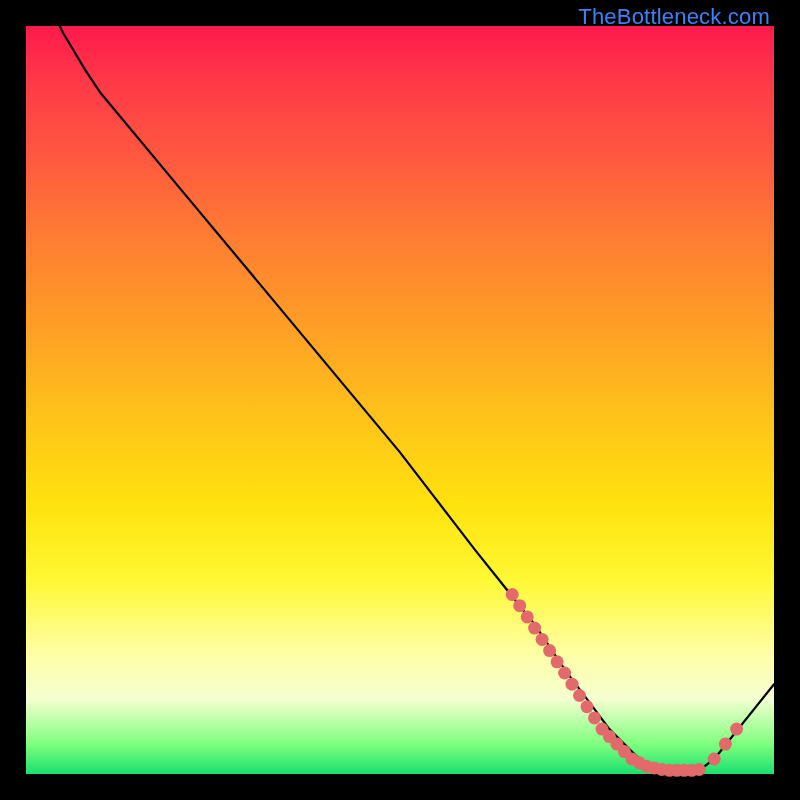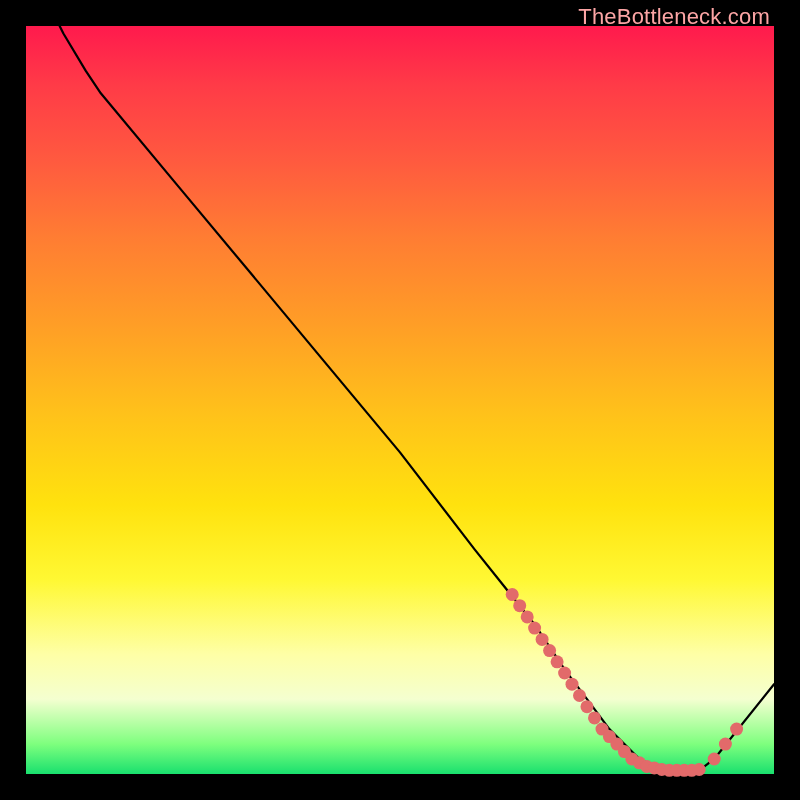--- a/index.html
+++ b/index.html
@@ -36,21 +36,21 @@
       #feffa6 84%,
       #f4ffd0 90%,
       #7eff7e 96%,
       #19e06e 100%
     );
   }
   .attribution {
     position: absolute;
     top: 4px;
     right: 30px;
-    color: #fca5a5;
+    color: #3b82f6;
     font-size: 22px;
     letter-spacing: 0.2px;
     user-select: none;
   }
   svg.overlay {
     position: absolute;
     left: 0;
     top: 0;
     width: 748px;
     height: 748px;

